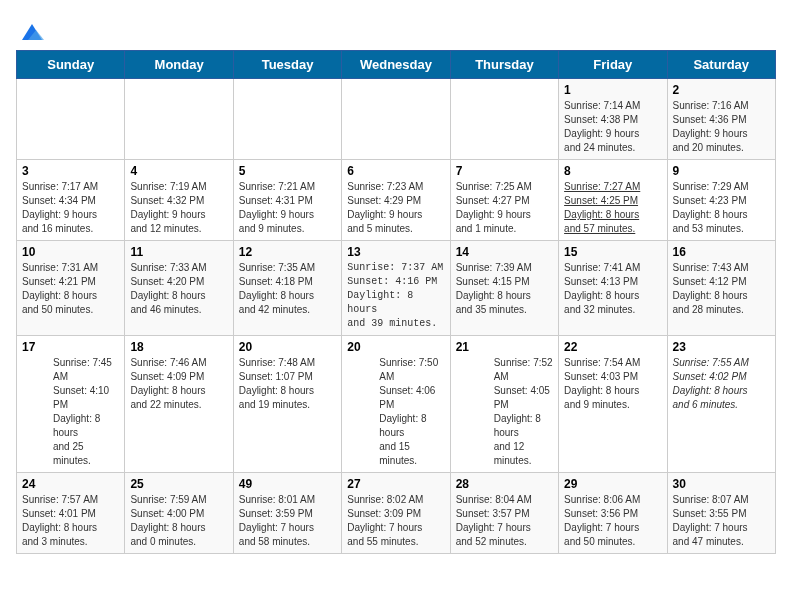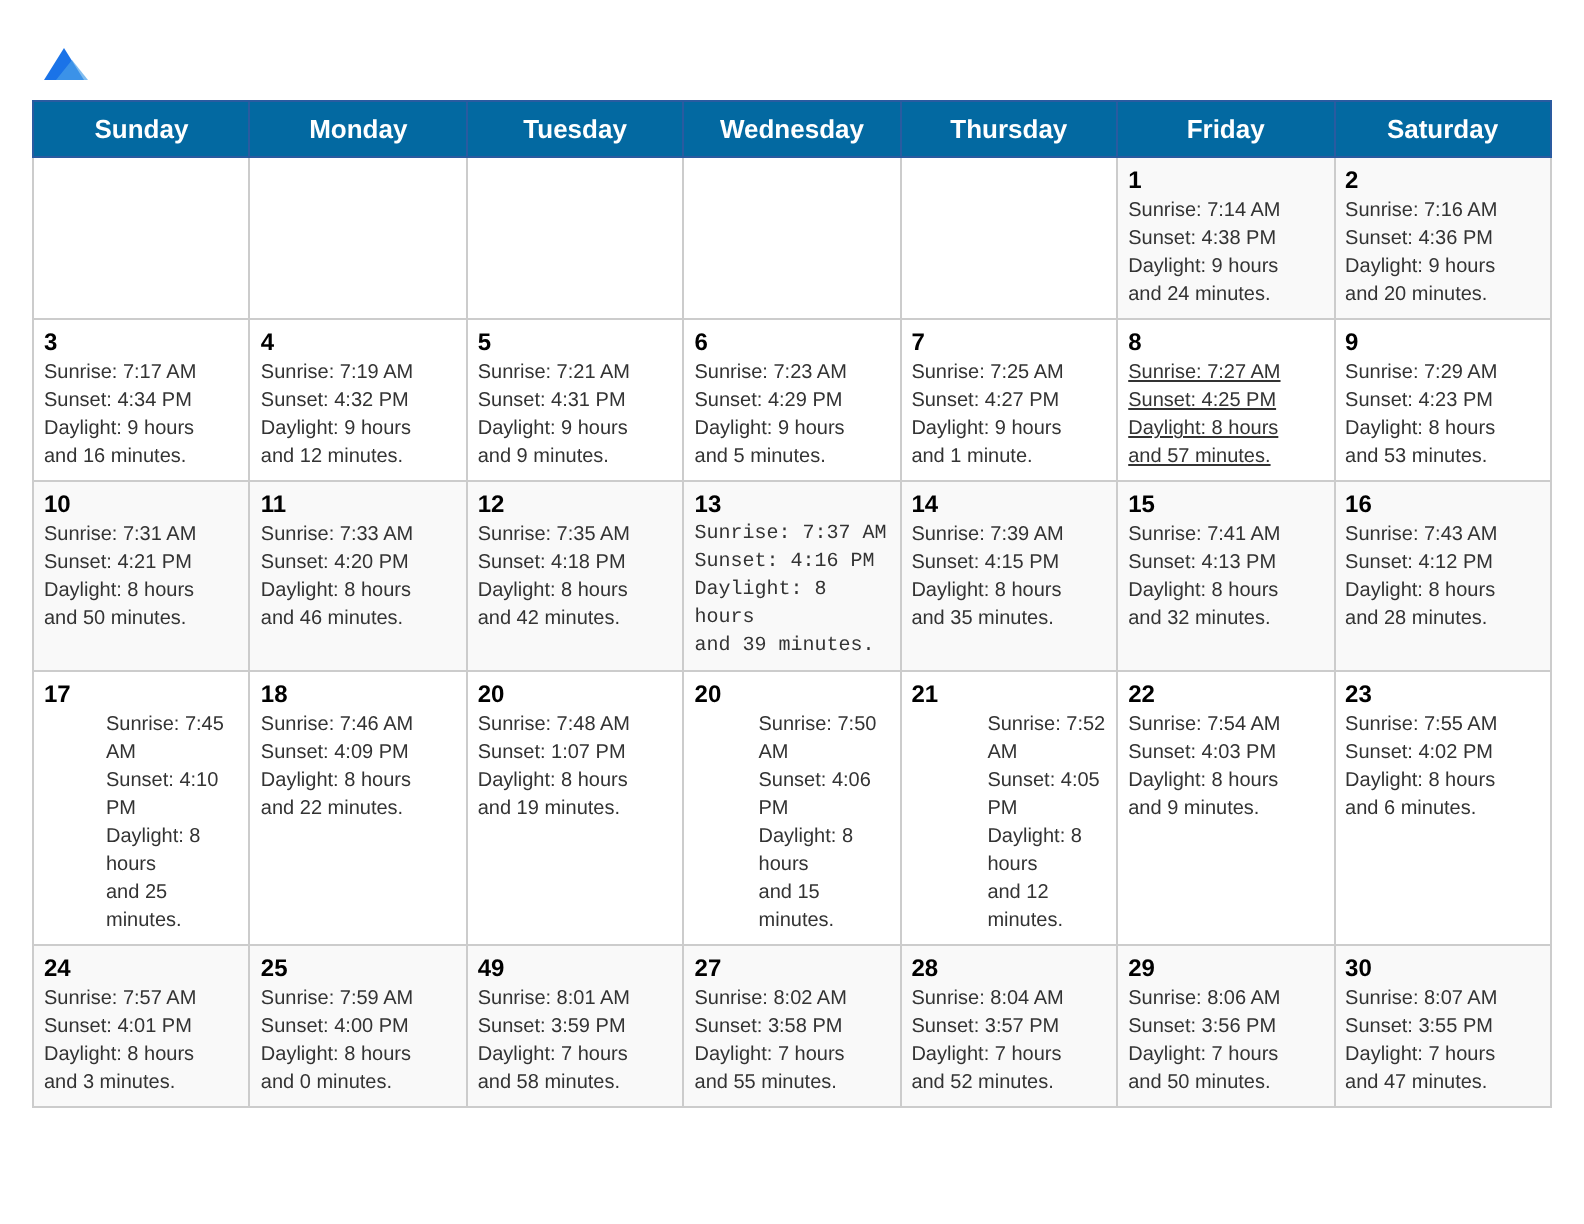--- a/index.html
+++ b/index.html
@@ -289,21 +289,21 @@
         </td>
         <td>
           <span class="day-num">22</span>
           <div class="day-info" style="white-space: pre-line;">Sunrise: 7:54 AM
 Sunset: 4:03 PM
 Daylight: 8 hours
 and 9 minutes.</div>
         </td>
         <td>
           <span class="day-num">23</span>
-          <div class="day-info" style="white-space: pre-line;">Sunrise: 7:55 AM
+          <div class="day-info" style="white-space: pre-line; font-style: italic;">Sunrise: 7:55 AM
 Sunset: 4:02 PM
 Daylight: 8 hours
 and 6 minutes.</div>
         </td>
       </tr>
       <tr>
         <td>
           <span class="day-num">24</span>
           <div class="day-info" style="white-space: pre-line;">Sunrise: 7:57 AM
 Sunset: 4:01 PM
@@ -320,21 +320,21 @@
         <td>
           <span class="day-num">49</span>
           <div class="day-info" style="white-space: pre-line;">Sunrise: 8:01 AM
 Sunset: 3:59 PM
 Daylight: 7 hours
 and 58 minutes.</div>
         </td>
         <td>
           <span class="day-num">27</span>
           <div class="day-info" style="white-space: pre-line;">Sunrise: 8:02 AM
-Sunset: 3:58 PM
+Sunset: 3:09 PM
 Daylight: 7 hours
 and 55 minutes.</div>
         </td>
         <td>
           <span class="day-num">28</span>
           <div class="day-info" style="white-space: pre-line;">Sunrise: 8:04 AM
 Sunset: 3:57 PM
 Daylight: 7 hours
 and 52 minutes.</div>
         </td>

